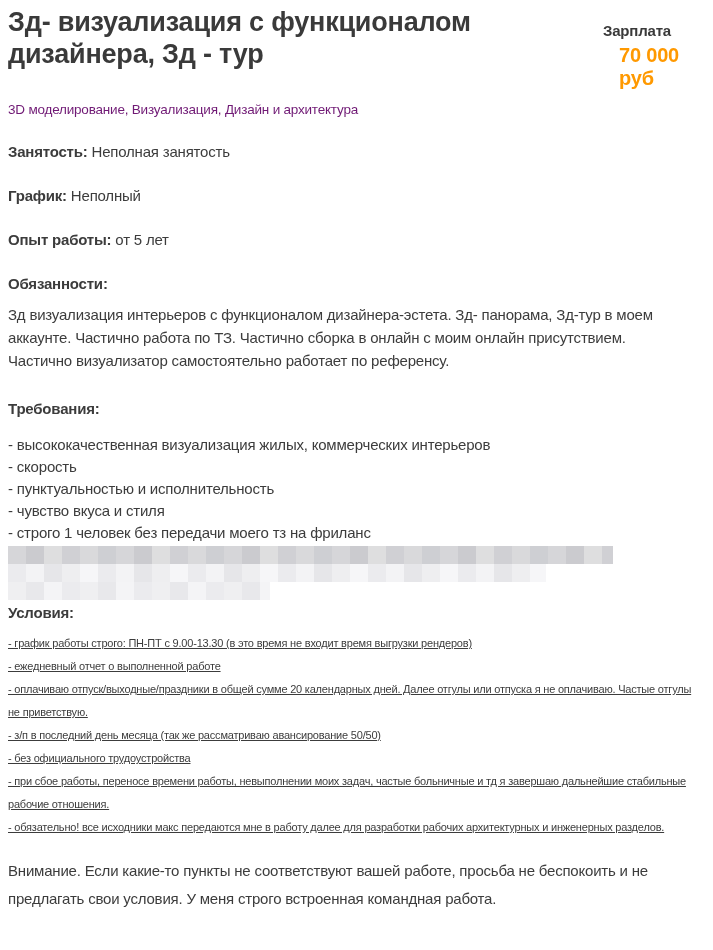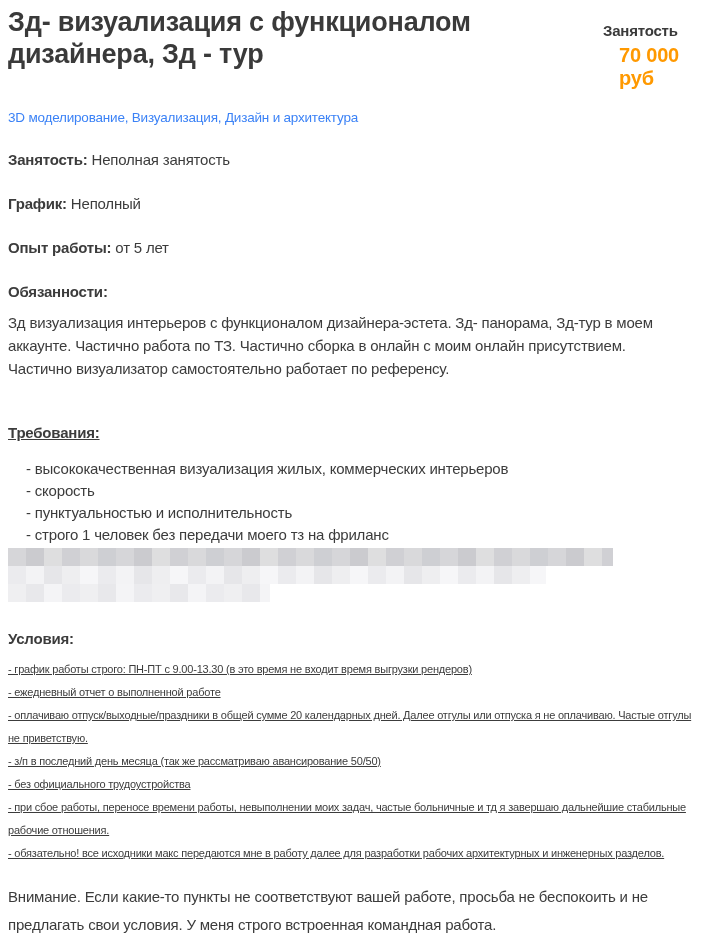--- a/index.html
+++ b/index.html
@@ -15,32 +15,32 @@
   
   .header { display:flex; align-items:flex-start; }
   .title {
     margin:0; flex:1 1 auto; max-width:520px;
     font-size:27px; line-height:32px; font-weight:bold; color:#3a3a3a;
   }
   .salary { flex:none; width:110px; margin-left:auto; padding-top:16px; }
   .salary-label { font-weight:bold; font-size:15px; color:#3a3a3a; }
   .salary-value { margin-top:5px; font-weight:bold; font-size:20px; color:#ff9900; }
 
-  .categories { margin-top:20px; font-size:13.5px; color:#3b82f6; }
+  .categories { margin-top:12px; font-size:13.5px; color:#701a75; }
 
   .attr { margin-top:26px; font-size:15px; line-height:18px; }
   .attr .b { font-weight:bold; }
 
   .sec-h { margin:26px 0 0 0; font-size:15px; font-weight:bold; line-height:18px; }
-  .sec-h.req { margin-top:44px;text-decoration:underline; }
-  .sec-h.cond { margin-top:28px; }
+  .sec-h.req { margin-top:28px; }
+  .sec-h.cond { margin-top:4px; }
 
   .para { margin:10px 0 0 0; font-size:15px; line-height:23px; max-width:680px; }
 
-  .req-list { margin-top:16px;margin-left:18px; }
+  .req-list { margin-top:16px; }
   .req-list .li { font-size:15px; line-height:22px; }
 
   .cond-list { margin-top:10px; }
   .cond-list .li { font-size:11px; line-height:23px; max-width:697px;text-decoration:underline; }
 
   .notice { margin:18px 0 0 0; font-size:15px; line-height:28px; max-width:697px; }
 
   
   .redacted { margin-top:2px; }
   .redacted .row { height:18px; }
@@ -63,21 +63,21 @@
   }
 </style>
 </head>
 <body>
 
 <div class="page">
 
   <div class="header">
     <h1 class="title">Зд- визуализация с функционалом дизайнера, Зд - тур</h1>
     <div class="salary">
-      <div class="salary-label">Занятость</div>
+      <div class="salary-label">Зарплата</div>
       <div class="salary-value" style="color: rgb(255, 153, 0); margin-left: 16px;">70 000 руб</div>
     </div>
   </div>
 
   <div class="categories">3D моделирование, Визуализация, Дизайн и архитектура</div>
 
   <div class="attr">
     <span class="b">Занятость:</span>
     <span>Неполная занятость</span>
   </div>
@@ -93,20 +93,21 @@
   </div>
 
   <h2 class="sec-h">Обязанности:</h2>
   <p class="para">Зд визуализация интерьеров с функционалом дизайнера-эстета. Зд- панорама, Зд-тур в моем аккаунте. Частично работа по ТЗ. Частично сборка в онлайн с моим онлайн присутствием. Частично визуализатор самостоятельно работает по референсу.</p>
 
   <h2 class="sec-h req">Требования:</h2>
   <div class="req-list">
     <div class="li">- высококачественная визуализация жилых, коммерческих интерьеров</div>
     <div class="li">- скорость</div>
     <div class="li">- пунктуальностью и исполнительность</div>
+    <div class="li">- чувство вкуса и стиля</div>
     <div class="li">- строго 1 человек без передачи моего тз на фриланс</div>
   </div>
 
   <div class="redacted">
     <div class="row r1"></div>
     <div class="row r2"></div>
     <div class="row r3"></div>
   </div>
 
   <h2 class="sec-h cond">Условия:</h2>

